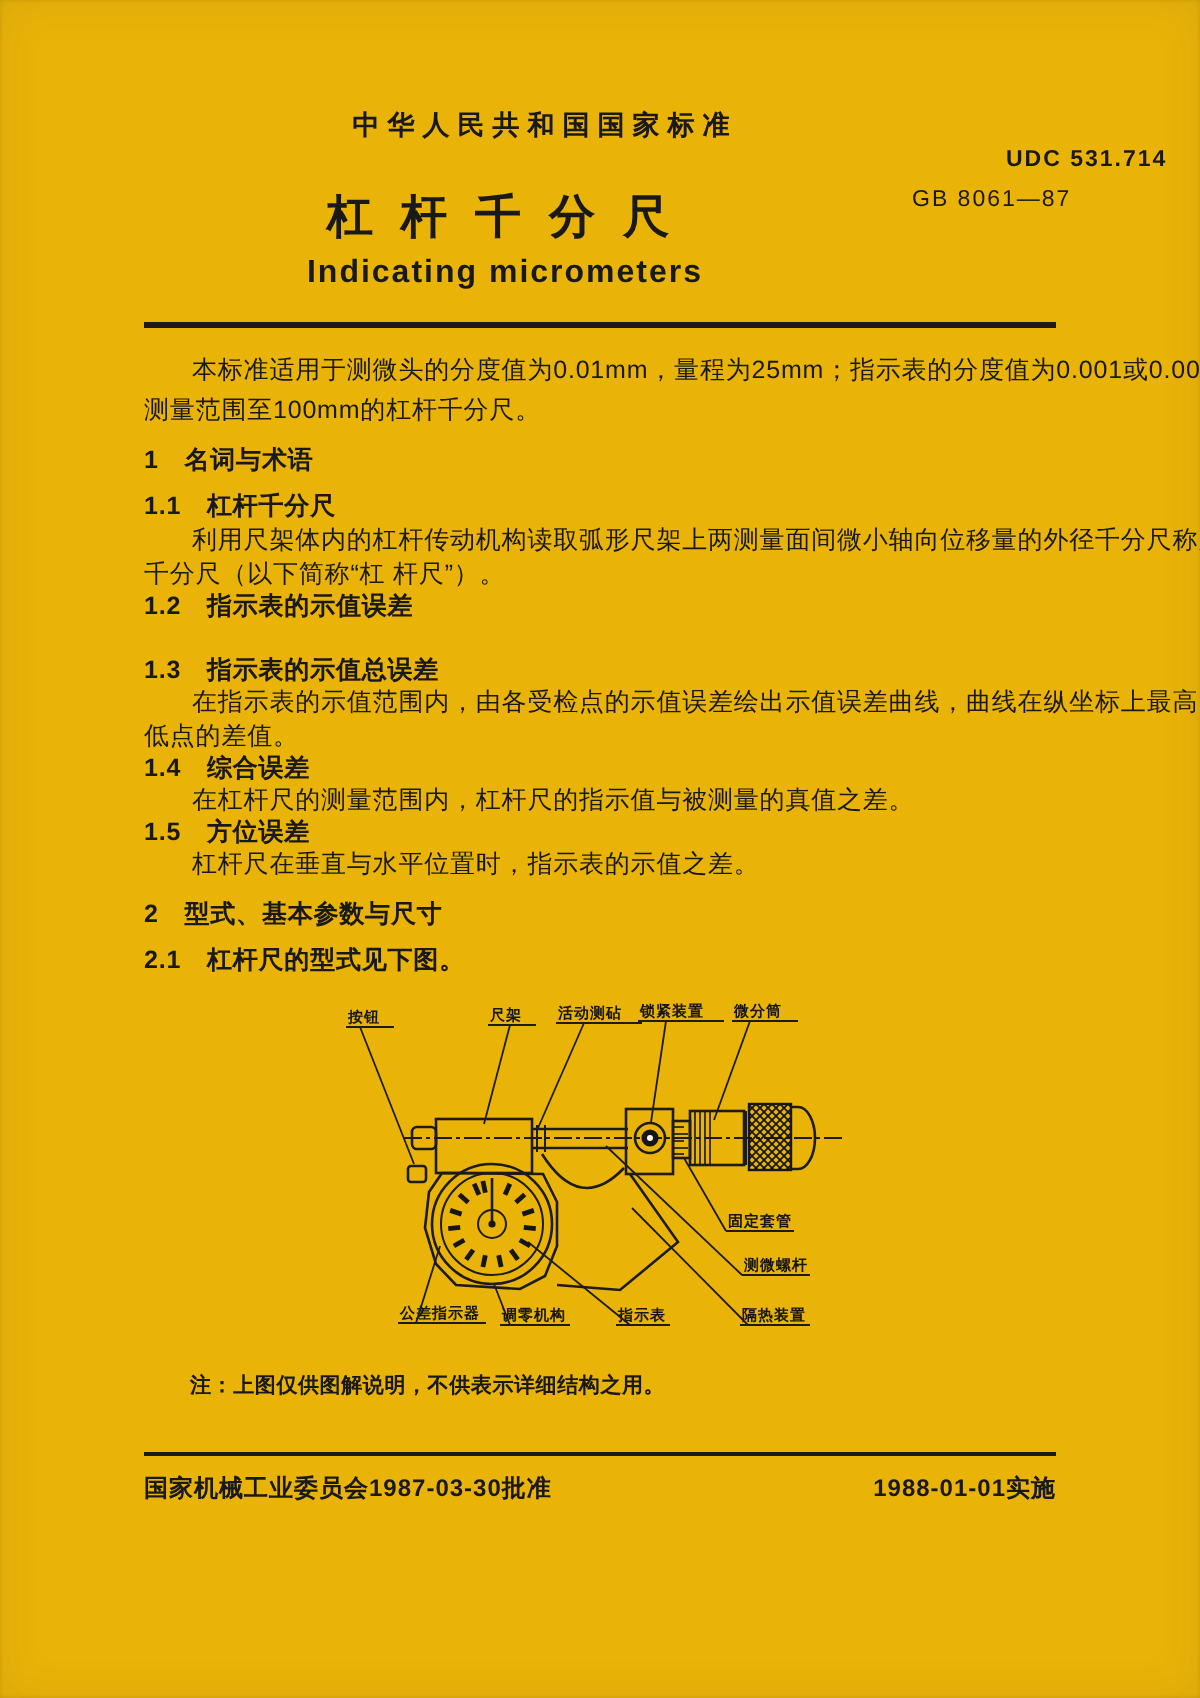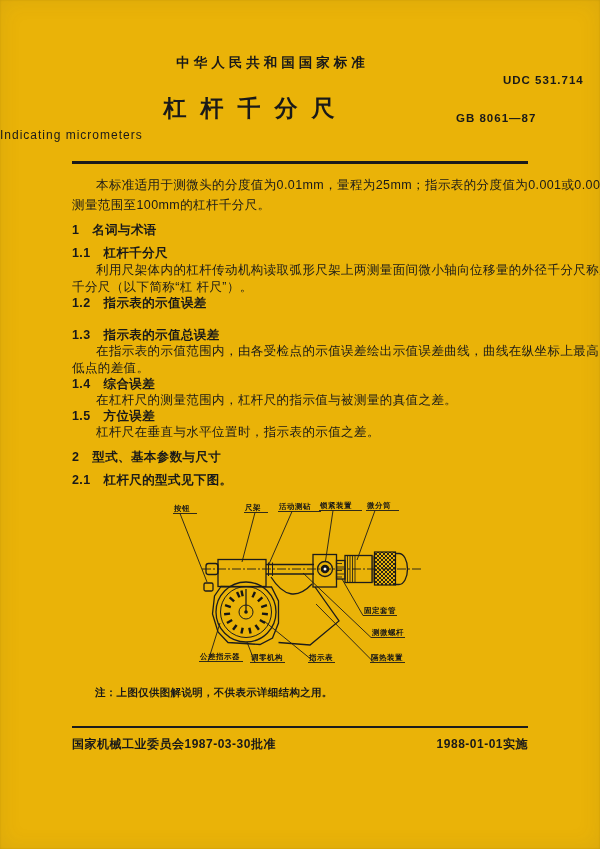--- a/index.html
+++ b/index.html
@@ -10,22 +10,22 @@
     background:#eab308;
     box-shadow:inset 0 0 22px rgba(70,70,60,.10), inset 0 0 2px rgba(0,0,0,.12);
     overflow:hidden;
     font-family:"Liberation Sans","DejaVu Sans",sans-serif;
     color:#191919;
   }
   .abs{position:absolute;white-space:nowrap;}
   .org{top:54px;left:0;width:545px;text-align:center;font-size:13.5px;font-weight:bold;letter-spacing:4px;}
   .udc{top:74px;left:456px;font-size:11.5px;font-weight:bold;letter-spacing:1px;padding-left:47px;}
   .title-zh{top:93px;left:0;width:512px;text-align:center;font-size:23px;font-weight:bold;letter-spacing:14px;}
-  .gb{top:112px;left:456px;font-size:11.5px;font-weight:bold;letter-spacing:1px;text-align:right;}
-  .title-en{top:128px;left:0;width:505px;text-align:left;font-size:12px;font-weight:normal;letter-spacing:1px;}
+  .gb{top:94px;left:456px;font-size:11.5px;font-weight:normal;letter-spacing:1px;text-align:right;}
+  .title-en{top:128px;left:0;width:505px;text-align:center;font-size:16px;font-weight:bold;letter-spacing:1px;}
   .rule-top{top:161px;left:72px;width:456px;height:3px;background:#1b1b1b;}
   .rule-bottom{top:726px;left:72px;width:456px;height:2px;background:#1b1b1b;}
   .ln{position:absolute;left:72px;font-size:12.5px;letter-spacing:.4px;white-space:nowrap;}
   .ln.indent{left:96px;}
   .ln.h{font-weight:bold;}
   .note{top:686px;left:95px;font-size:10.5px;font-weight:bold;letter-spacing:.3px;}
   .foot-l{top:736px;left:72px;font-size:12px;font-weight:bold;letter-spacing:.5px;}
   .foot-r{top:736px;left:0;width:528px;text-align:right;font-size:12px;font-weight:bold;letter-spacing:.5px;}
   .fig{position:absolute;top:490px;left:168px;width:284px;height:192px;}
   .fig svg{display:block;width:100%;height:100%;}

